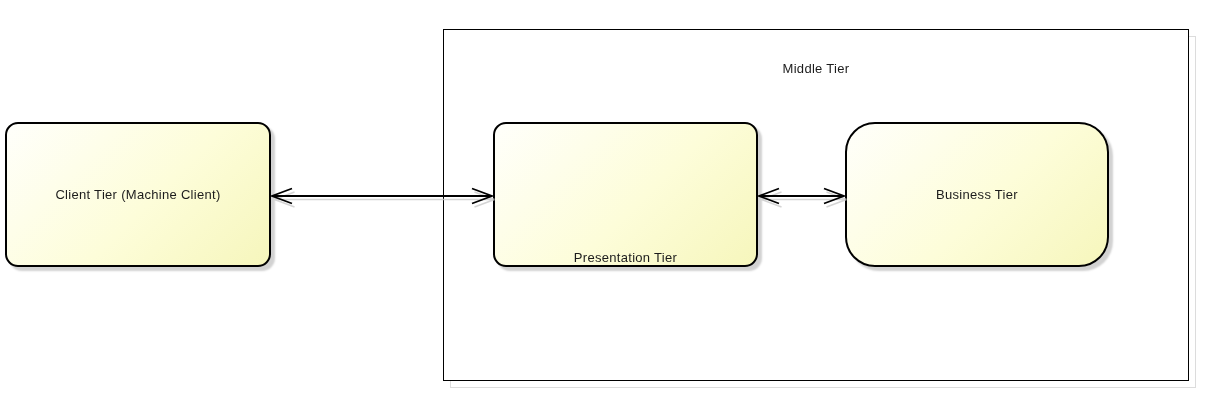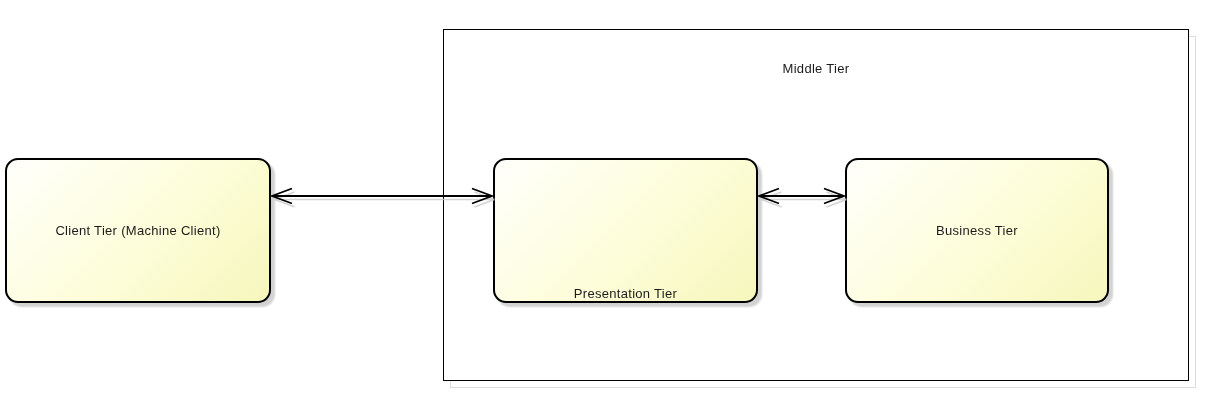--- a/index.html
+++ b/index.html
@@ -56,25 +56,24 @@
     background: linear-gradient(135deg, #fffffb 0%, #fdfdd9 55%, #f6f6bc 100%);
     box-shadow: 4px 4px 2px #d2d2d2;
     display: flex;
     align-items: center;
     justify-content: center;
     text-align: center;
     font-size: 13px;
     color: #1c1c1c;
     letter-spacing: 0.3px;
     z-index: 2;
-    margin-top: 36px;
   }
   .node-client       { left: 5px;   top: 122px; width: 266px; }
   .node-presentation { left: 493px; top: 122px; width: 265px; align-items: flex-end; }
-  .node-business     { left: 845px; top: 122px; width: 264px; }
+  .node-business     { left: 845px; top: 122px; width: 264px; border-radius: 30px; }
   .connector-layer {
     position: absolute;
     left: 0;
     top: 0;
     width: 1215px;
     height: 403px;
     z-index: 3;
     pointer-events: none;
   }
 </style>

